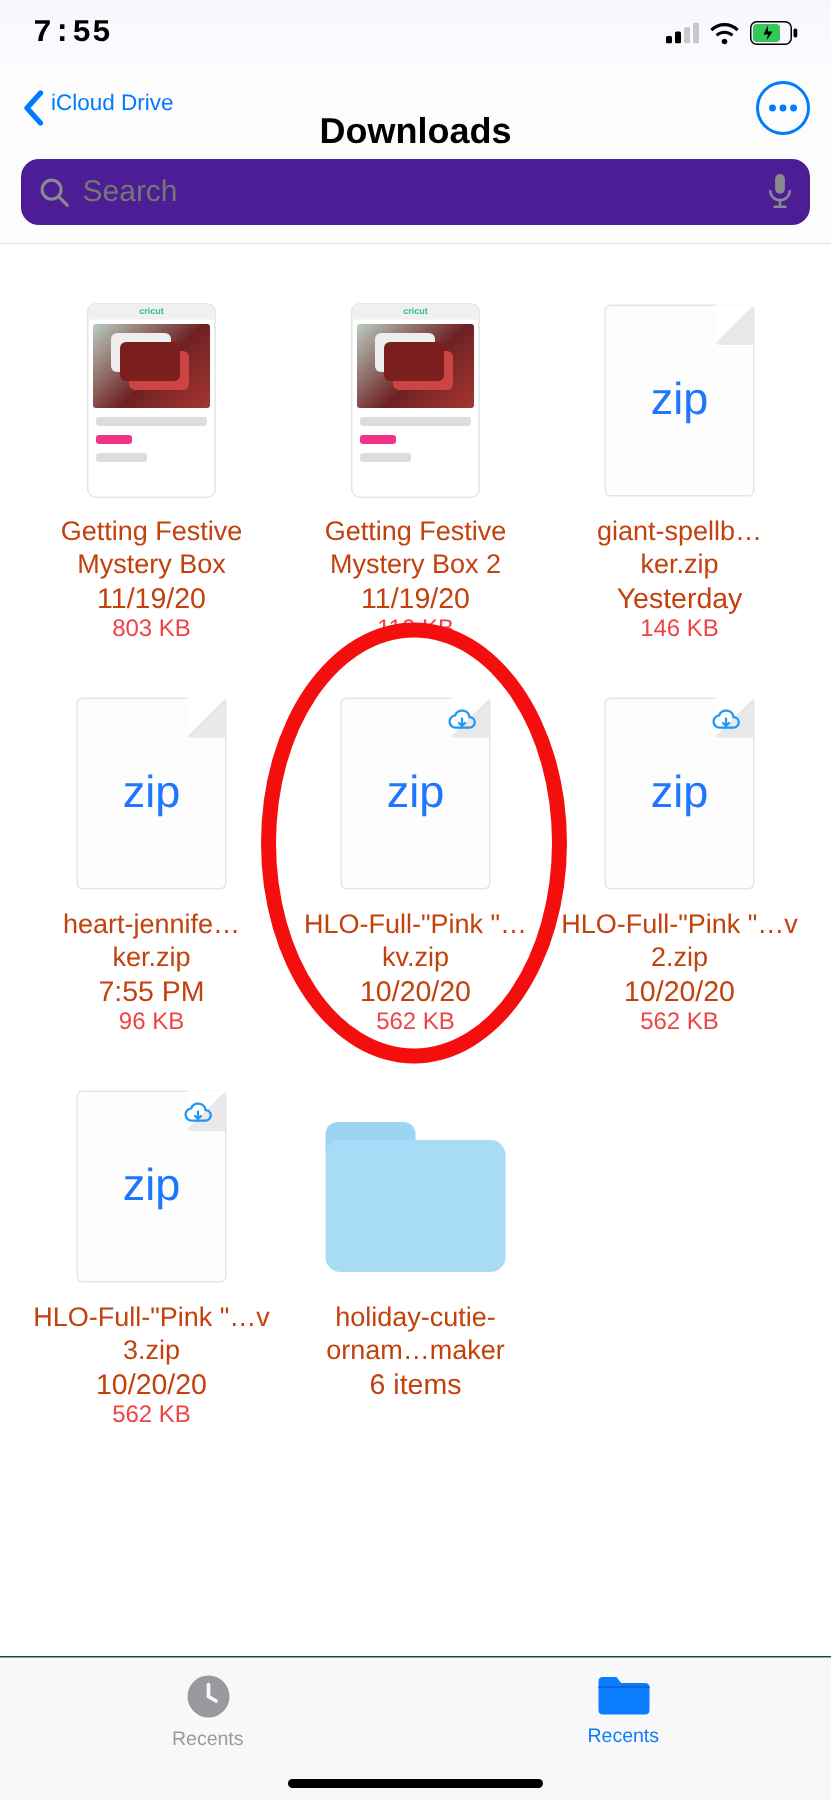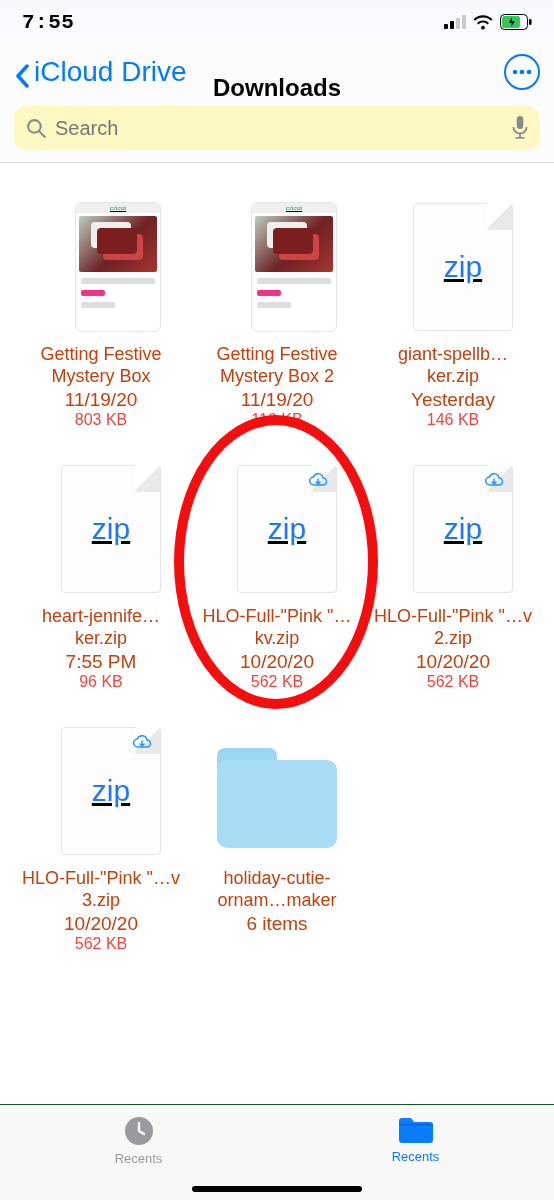--- a/index.html
+++ b/index.html
@@ -3,34 +3,34 @@
 <meta charset="utf-8">
 <style>
   * { box-sizing: border-box; margin: 0; padding: 0; }
   html, body { width: 554px; height: 1200px; font-family: -apple-system, "Helvetica Neue", Arial, sans-serif; background: #fff; overflow:hidden;}
   
   .status-bar { height: 44px; display:flex; align-items:center; justify-content:space-between; padding: 0 22px; background: linear-gradient(180deg,#f6f8fc,#f9fbfe); font-family: Liberation Mono, monospace; }
   .status-time { font-weight:700; font-size:21px; letter-spacing:0.5px; }
   .status-icons { display:flex; align-items:center; gap:6px; }
   
   .nav-bar { height: 56px; display:flex; align-items:center; padding: 0 14px; background:#fcfcfd; position:relative;}
-  .back-button { display:flex; align-items:flex-end; color:#007aff; font-size:28px; gap:4px;}
+  .back-button { display:flex; align-items:flex-start; color:#007aff; font-size:15px; gap:4px;}
   .nav-title { position:absolute; left:50%; transform:translateX(-50%); font-size:24px; font-weight:700; color:#000;margin-top:32px;}
   .more-button { margin-left:auto; width:36px; height:36px; border:2.5px solid #007aff; border-radius:50%; display:flex; align-items:center; justify-content:center; color:#007aff;}
   
   .search-wrap { padding: 6px 14px 12px; background:#fcfcfd; border-bottom:1px solid #e3e3e6;}
-  .search-field { background:#fef9c3; border-radius:12px; height:44px; display:flex; align-items:center; padding:0 12px; gap:8px;}
+  .search-field { background:#4c1d95; border-radius:12px; height:44px; display:flex; align-items:center; padding:0 12px; gap:8px;}
   .search-icon { color:#8a8a8e; }
   .search-input { flex:1; border:none; background:transparent; font-size:20px; color:#8a8a8e; outline:none;}
   .mic-icon { color:#8a8a8e; }
   
   .grid-area { padding: 34px 18px 10px; background:#fff; height: 930px; overflow:hidden; position:relative;}
   .grid { display:grid; grid-template-columns: repeat(3, 1fr); column-gap: 10px; row-gap: 30px;}
   .cell { display:flex; flex-direction:column; align-items:center; text-align:center; }
-  .thumb { width:120px; height:140px; display:flex; align-items:center; justify-content:flex-end; position:relative;text-decoration:underline;}
+  .thumb { width:120px; height:140px; display:flex; align-items:center; justify-content:center; position:relative;}
   .file-name { font-size:18px; line-height:22px; color:#c2410c; margin-top:6px; max-width:160px; word-wrap:break-word; }
   .meta1 { font-size:19px; color:#c2410c; margin-top:2px;}
   .meta2 { font-size:16px; color:#ef4444; margin-top:0px;}
   
   .zip-doc { width:100px; height:128px; background:#fdfdfd; border:1px solid #e5e5e8; border-radius:4px; position:relative; display:flex; align-items:center; justify-content:center;}
   .zip-doc::before { content:""; position:absolute; top:0; right:0; width:26px; height:26px; background: linear-gradient(135deg, transparent 49%, #e9e9ec 50%); border-bottom-left-radius:4px;}
   .zip-doc::after { content:""; position:absolute; top:-1px; right:-1px; width:26px; height:26px; background: linear-gradient(135deg, #fff 49%, transparent 50%);}
   .zip-text { color:#1e76ff; font-size:30px; font-weight:500; position:relative; z-index:1;}
   .cloud-badge { position:absolute; top:6px; right:8px; color:#2196f3; z-index:2;}
   

